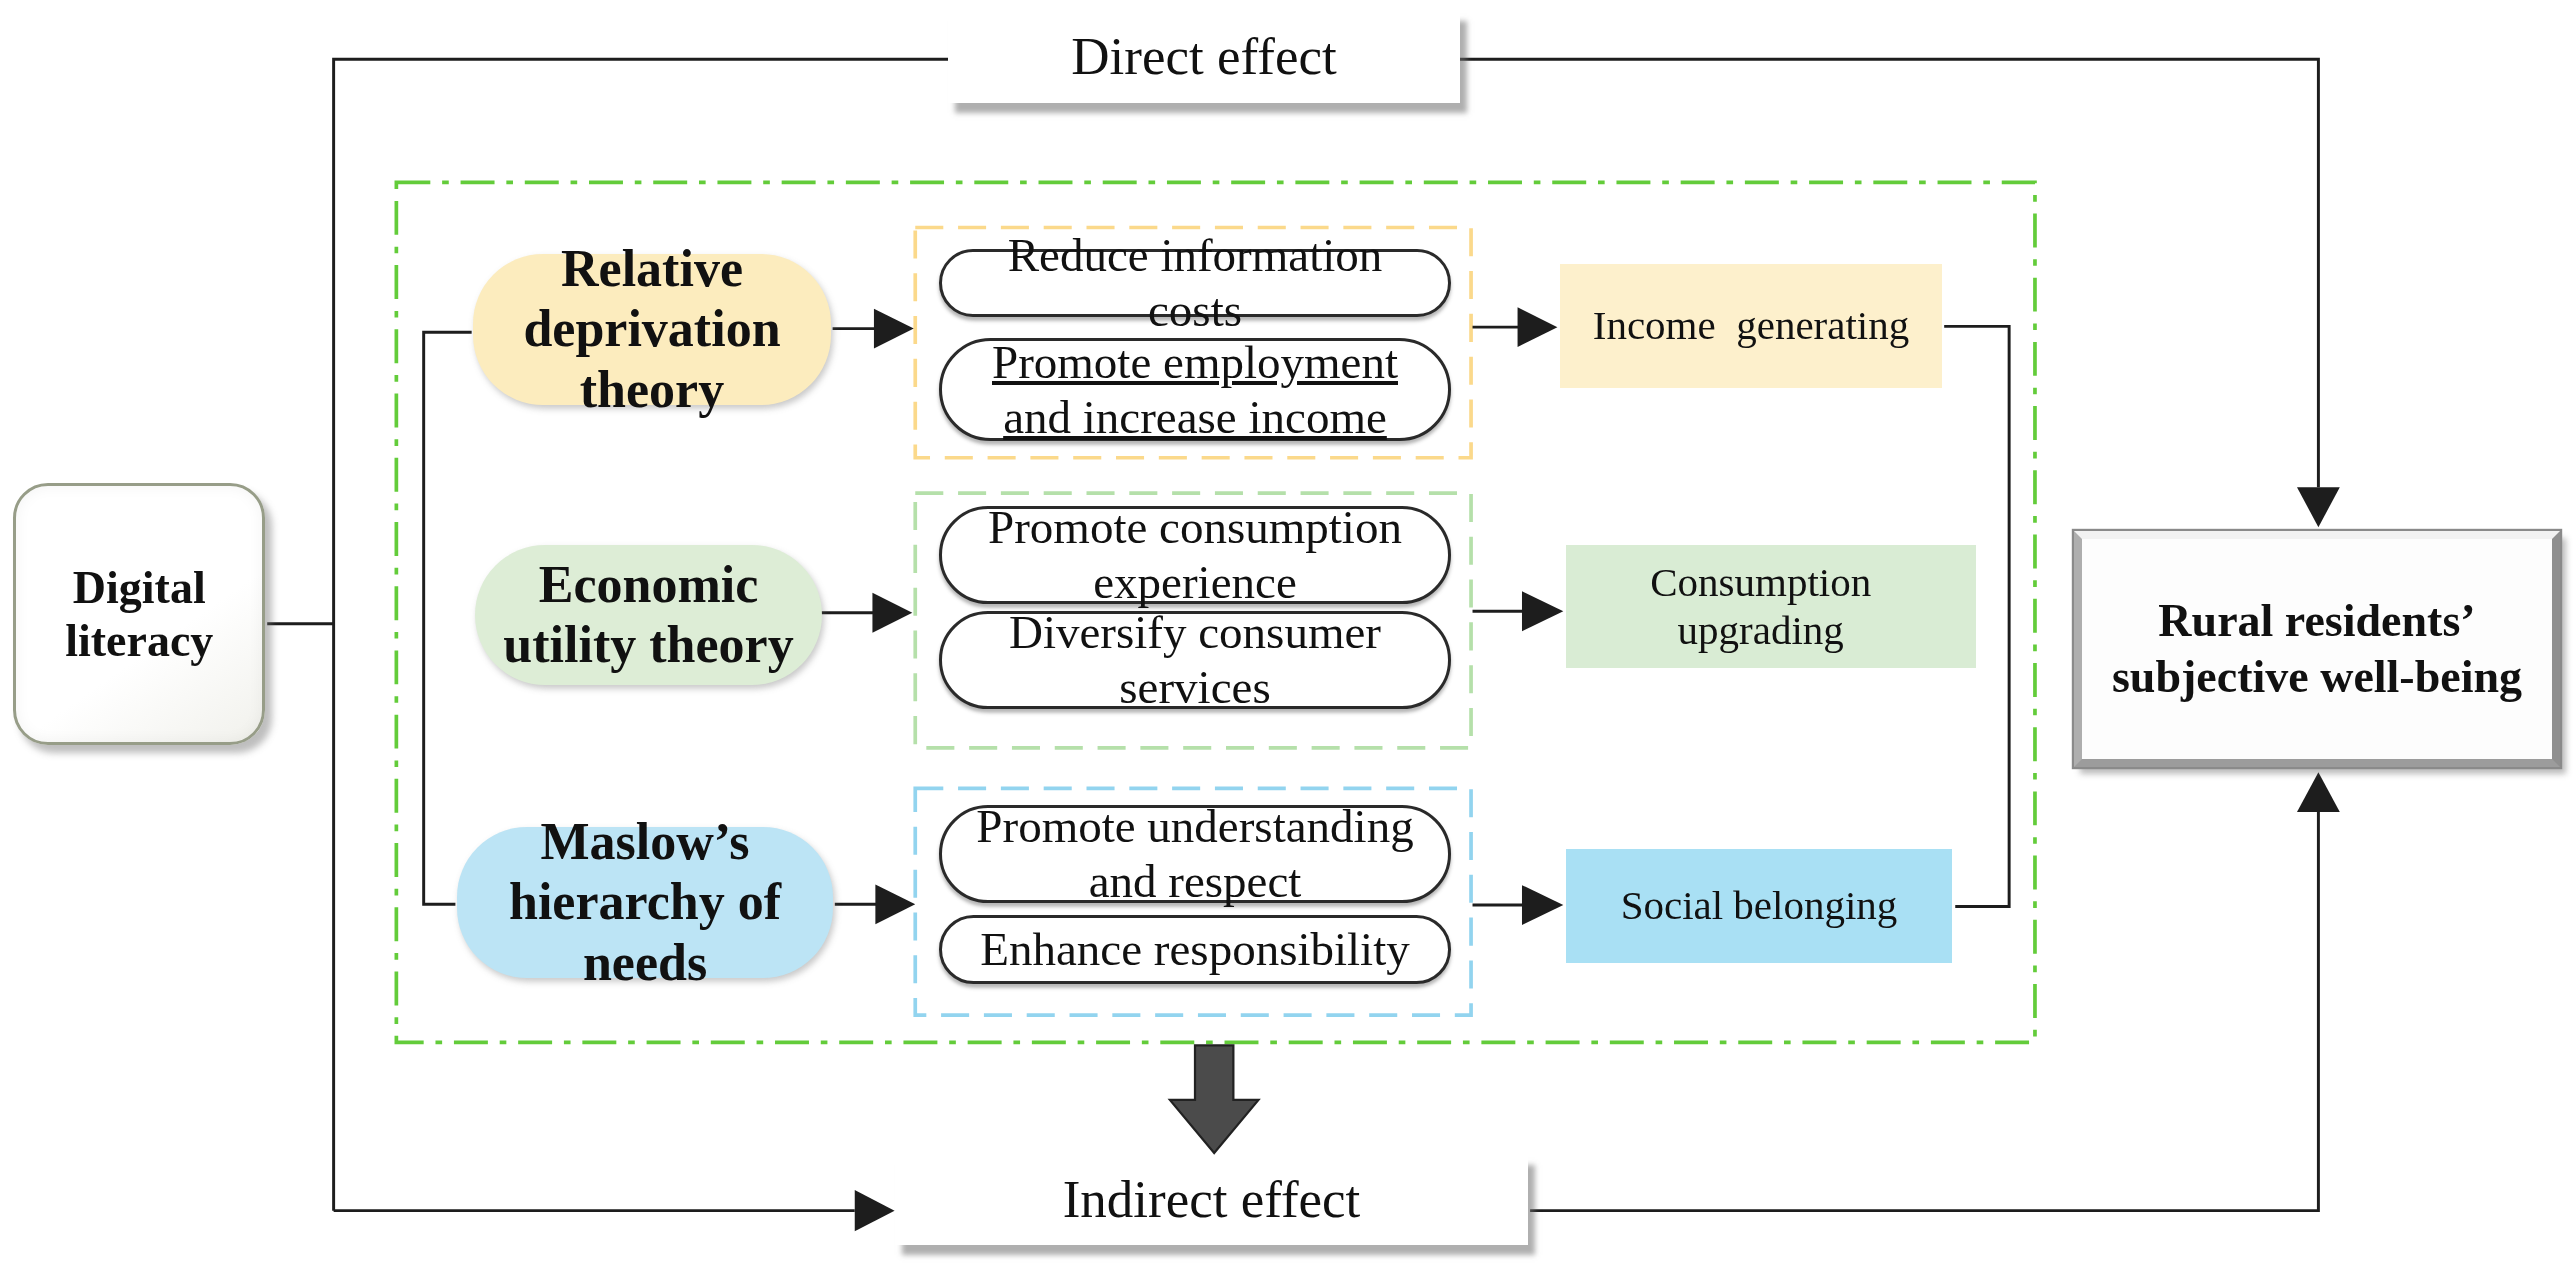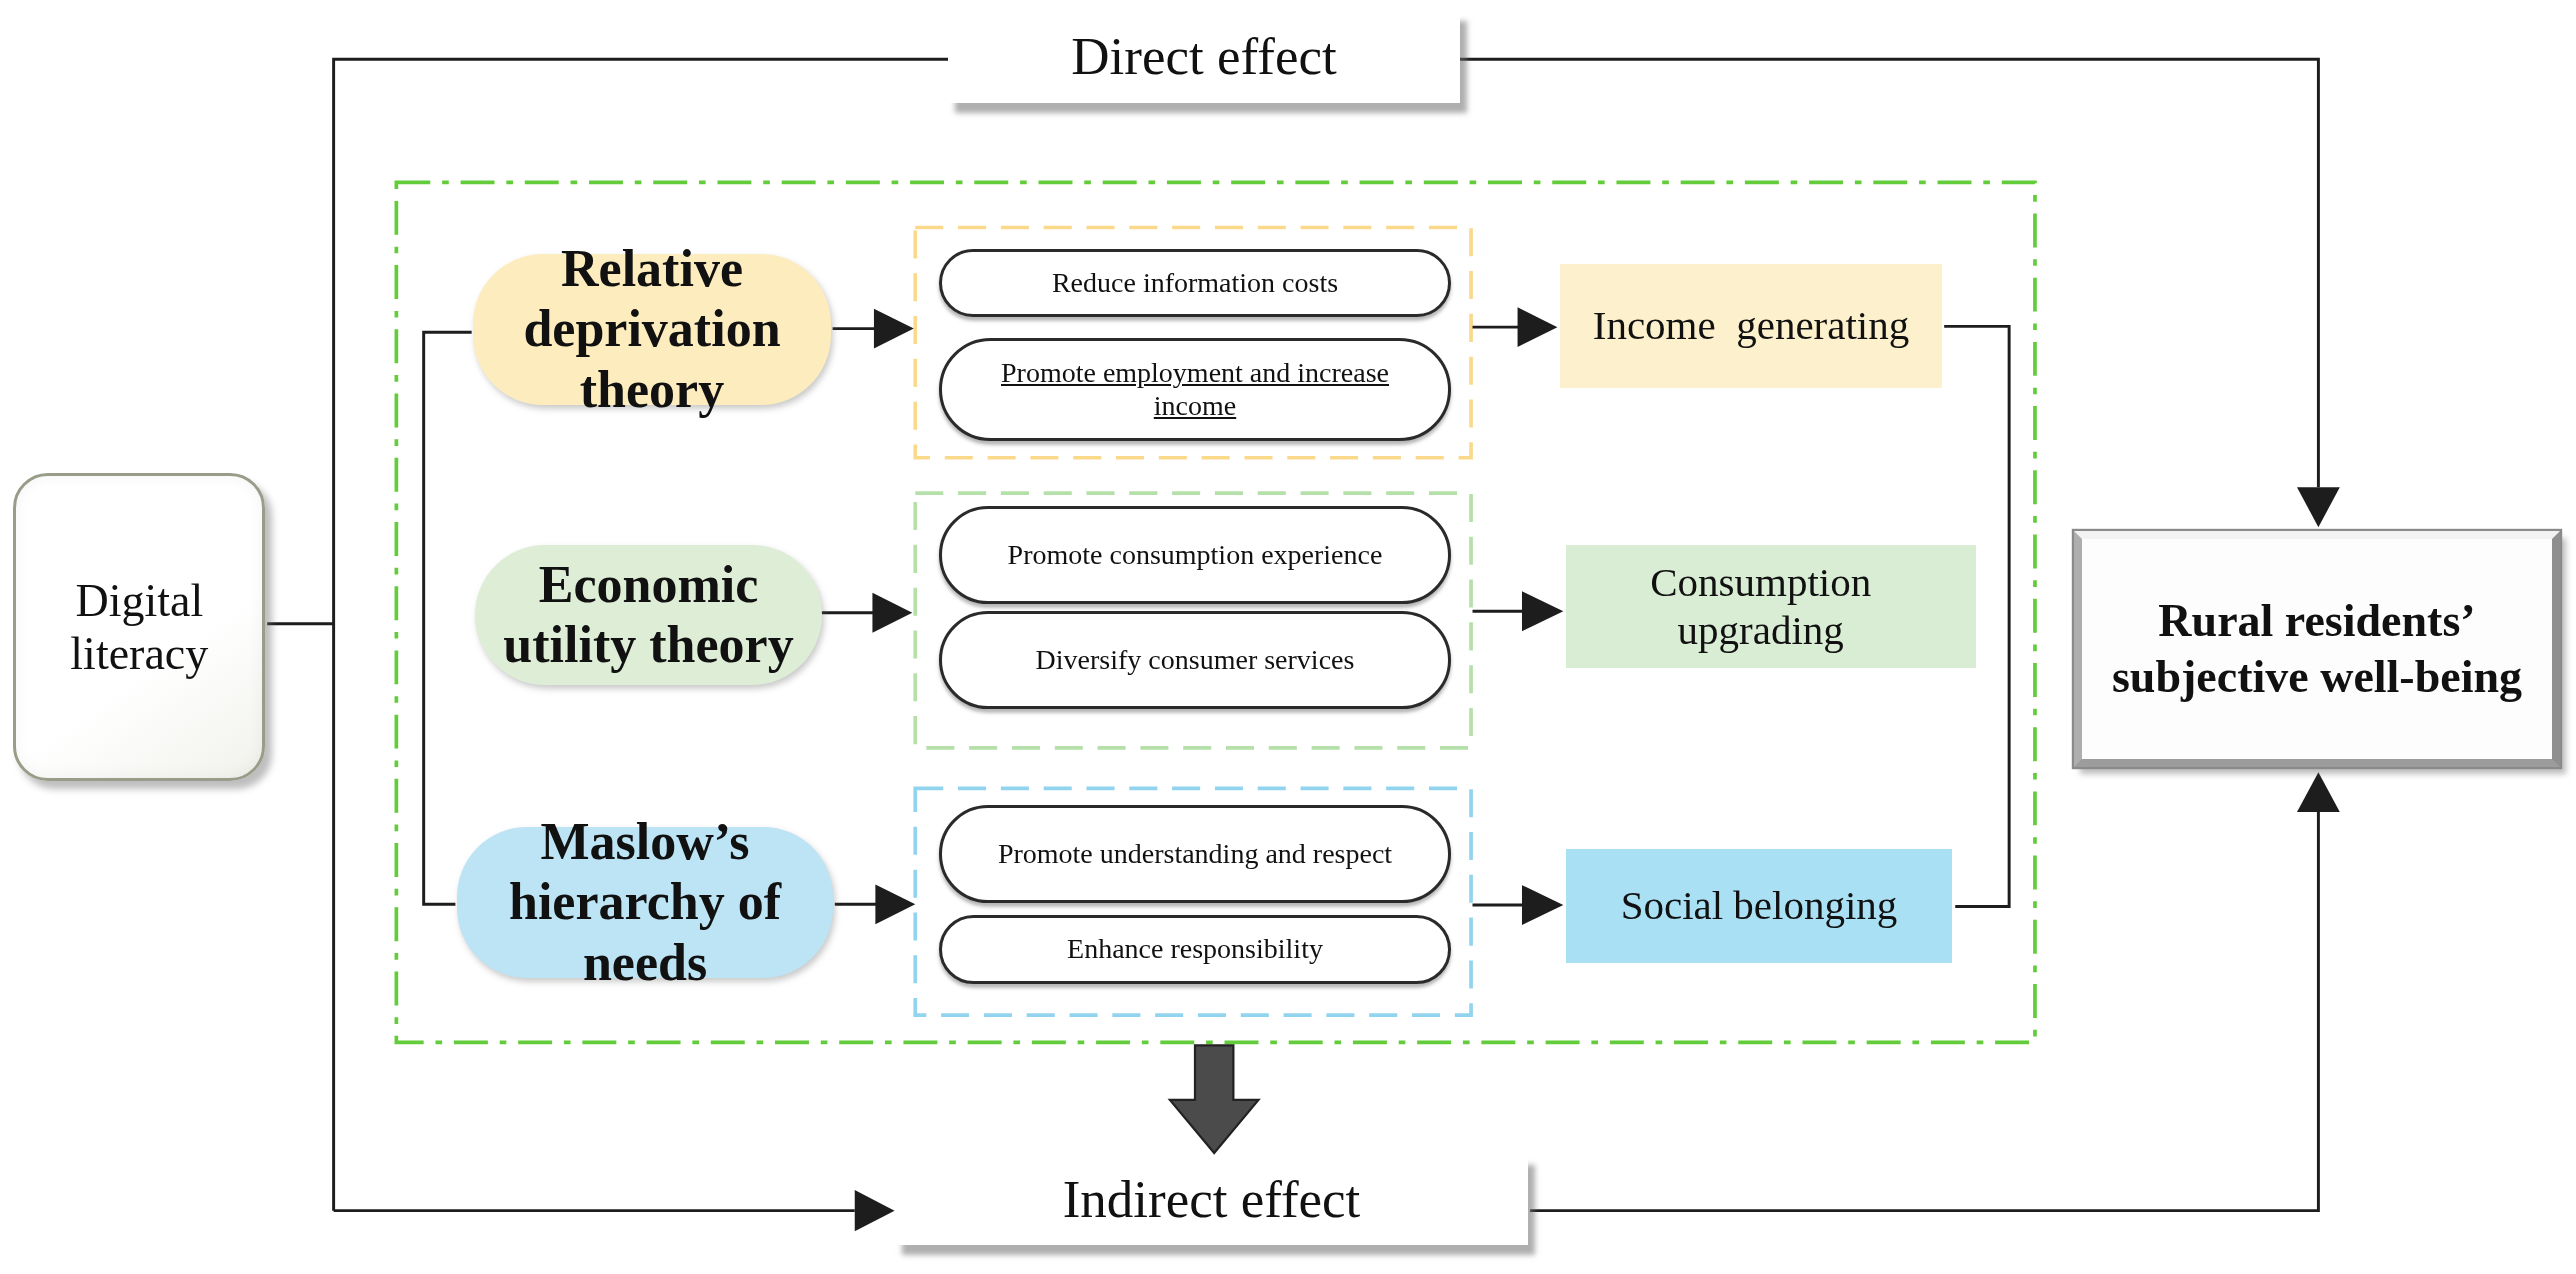--- a/index.html
+++ b/index.html
@@ -55,21 +55,21 @@
     padding:0 20.7px;
     font-weight:bold;
   }
   .t-yellow{background:var(--theory-yellow);}
   .t-green{background:var(--theory-green);}
   .t-blue{background:var(--theory-blue);}
   .mediator-pill{
     background:#ffffff;
     border:3px solid #2a2a2a;
     border-radius:55px;
-    font-size:28px;
+    font-size:47px;
     box-shadow:0 3.7px 3.7px rgba(90,90,90,.45);
     padding:0 19px;
   }
   .outcome-rect{
     font-size:41px;
     padding:0 26.6px;
   }
   .o-yellow{background:var(--outcome-yellow);word-spacing:10.3px;}
   .o-green{background:var(--outcome-green);}
   .o-blue{background:var(--outcome-blue);}
@@ -110,21 +110,21 @@
     <polygon class="head" points="2118,828 2062,801 2062,855"></polygon>
 
     <path class="wire" d="M1131 1225 H1188"></path>
     <polygon class="head" points="1240,1225 1186,1198 1186,1252"></polygon>
     <path class="wire" d="M1995 1226 H2064"></path>
     <polygon class="head" points="2118,1226 2062,1199 2062,1253"></polygon>
 
     <polygon class="block-arrow" points="1619,1416 1671,1416 1671,1490 1705,1490 1645,1562 1585,1490 1619,1490"></polygon>
   </svg>
 
-  <div class="node source-box" style="left:13.3px;top:473px;width:252px;height:308px;">
+  <div class="node source-box" style="left:13.3px;top:483px;width:252px;height:262px;font-weight:bold;">
     <span>Digital literacy</span>
   </div>
 
   <div class="node effect-box" style="left:948px;top:11px;width:512px;height:92px;">
     <span>Direct effect</span>
   </div>
   <div class="node effect-box" style="left:895px;top:1155px;width:633px;height:90px;">
     <span>Indirect effect</span>
   </div>
 

